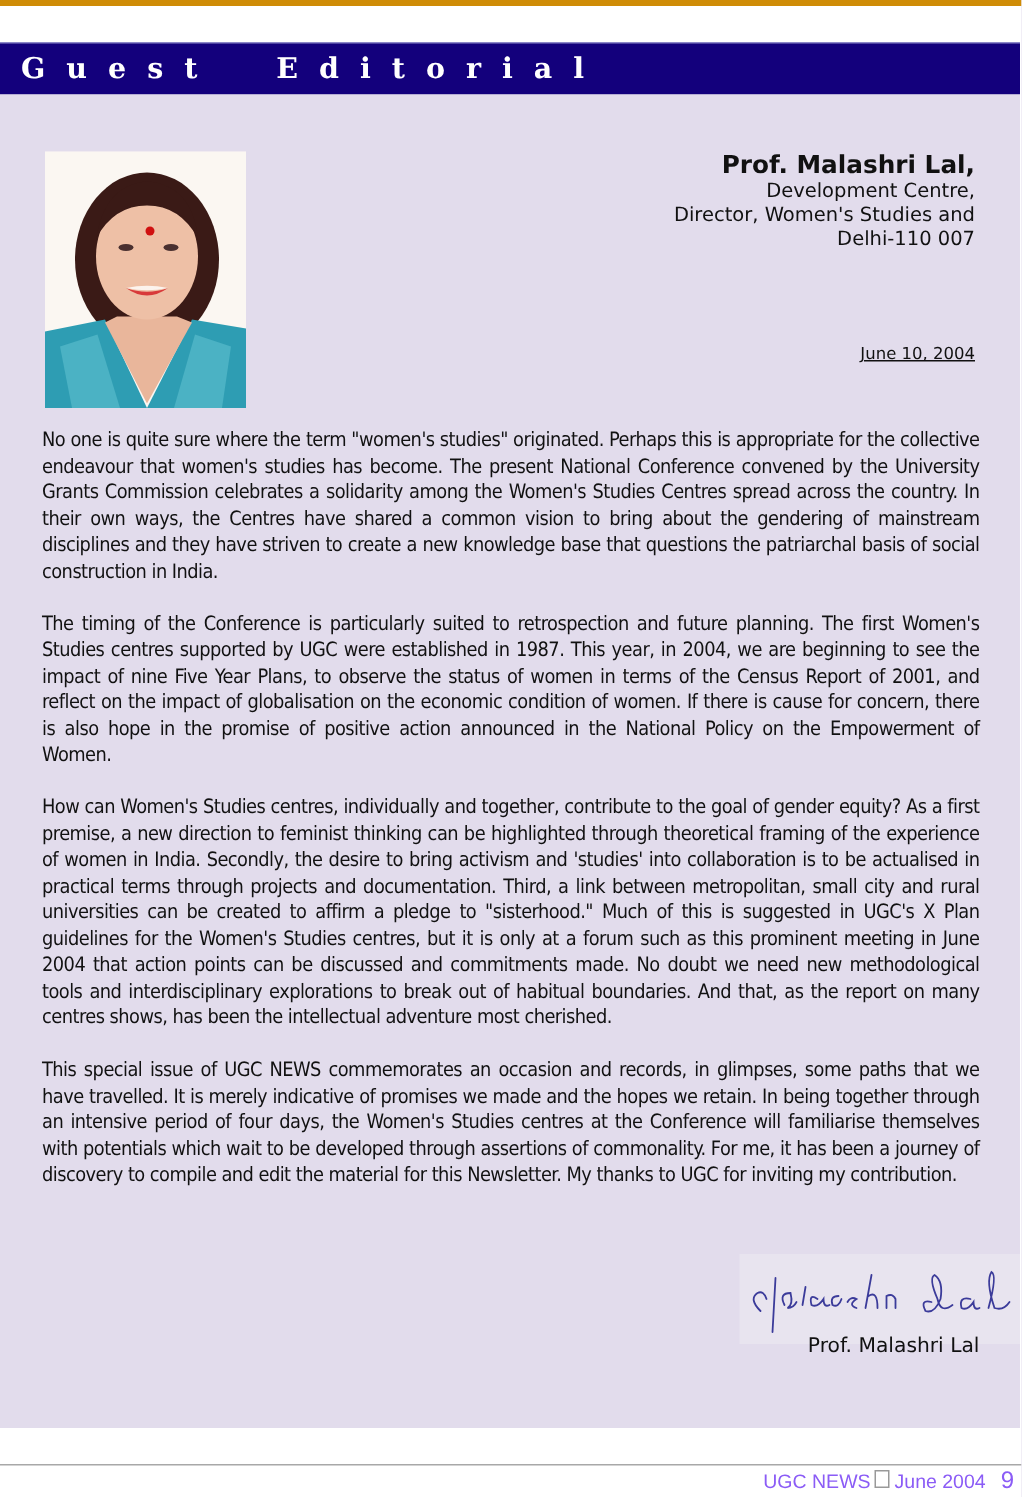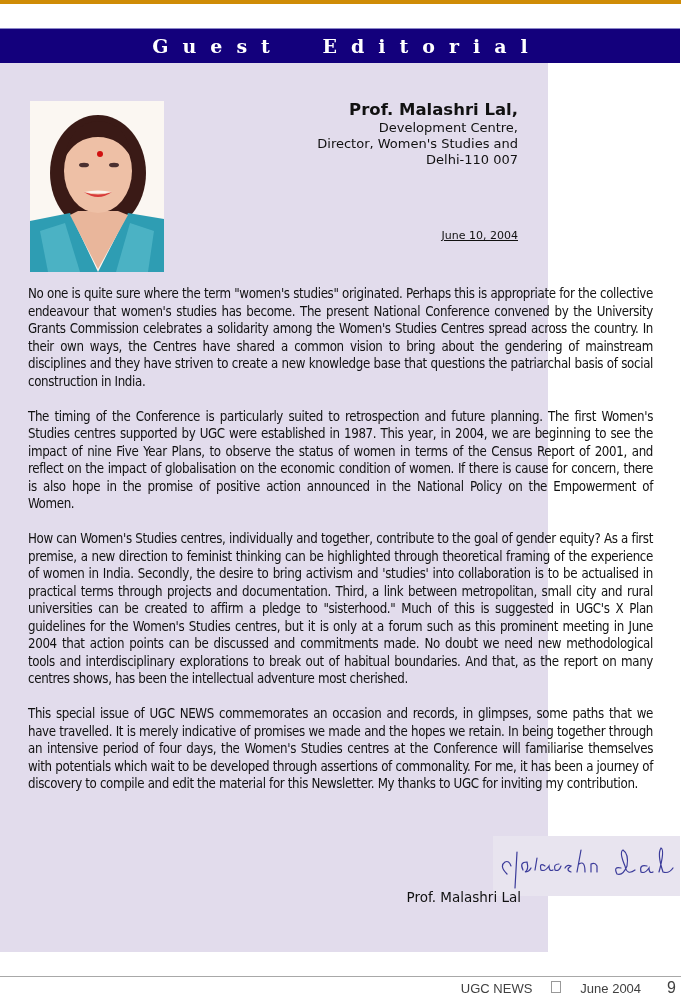--- a/index.html
+++ b/index.html
@@ -6,29 +6,29 @@
     body {
       width: 681px; height: 998px; position: relative; overflow: hidden;
       background: #ffffff;
       font-family: "DejaVu Sans", "Liberation Sans", sans-serif;
       color: #111;
     }
     .top-bar { position: absolute; left: 0; top: 0; width: 681px; height: 4px; background: #cf8c06; }
     .banner {
       position: absolute; left: 0; top: 28px; width: 680px; height: 35px;
       background: #13007c; border-top: 1px solid #8c88c8; box-sizing: border-box;
-      display: flex; align-items: center; justify-content: center;
+      display: flex; align-items: center; 
     }
     .banner-title {
       font-family: "DejaVu Serif", "Liberation Serif", serif; font-weight: bold;
       color: #ffffff; font-size: 19px; letter-spacing: 14px; word-spacing: 18px;
       padding-left: 14px;
     }
     .panel {
-      position: absolute; left: 0; top: 63px; width: 548px; height: 889px;
+      position: absolute; left: 0; top: 63px; width: 680px; height: 889px;
       background: #e2dcec;
     }
     .photo {
       position: absolute; left: 30px; top: 38px; width: 134px; height: 171px;
       background: #fbf7f2; overflow: hidden;
     }
     .author-block {
       position: absolute; right: 30px; top: 37px; text-align: right;
       font-size: 13px; line-height: 16px; color: #111;
     }
@@ -42,21 +42,21 @@
     }
     .body-text p { margin: 0 0 17.5px 0; }
     .signature {
       position: absolute; left: 493px; top: 773px; width: 187px; height: 60px;
       background: #e8e4ef;
     }
     .sig-name { position: absolute; right: 27px; top: 826px; font-size: 13.5px; }
     .rule { position: absolute; left: 0; top: 976px; width: 681px; height: 1px; background: #a8a8a8; }
     .footer {
       position: absolute; right: 5px; top: 979px; font-family: "Liberation Sans", sans-serif;
-      font-size: 13px; color: #404040; display: flex; align-items: baseline; gap: 16px;
+      font-size: 13px; color: #8b5cf6; display: flex; align-items: baseline; gap: 0;
     }
     .footer .box { display: inline-block; width: 8px; height: 10px; border: 1px solid #999; margin: 0 3px; vertical-align: -1px; }
     .footer .page { font-size: 16px; margin-left: 10px; }
   </style>
 </head>
 <body>
 
 <div class="top-bar"></div>
 
 <div class="banner">

